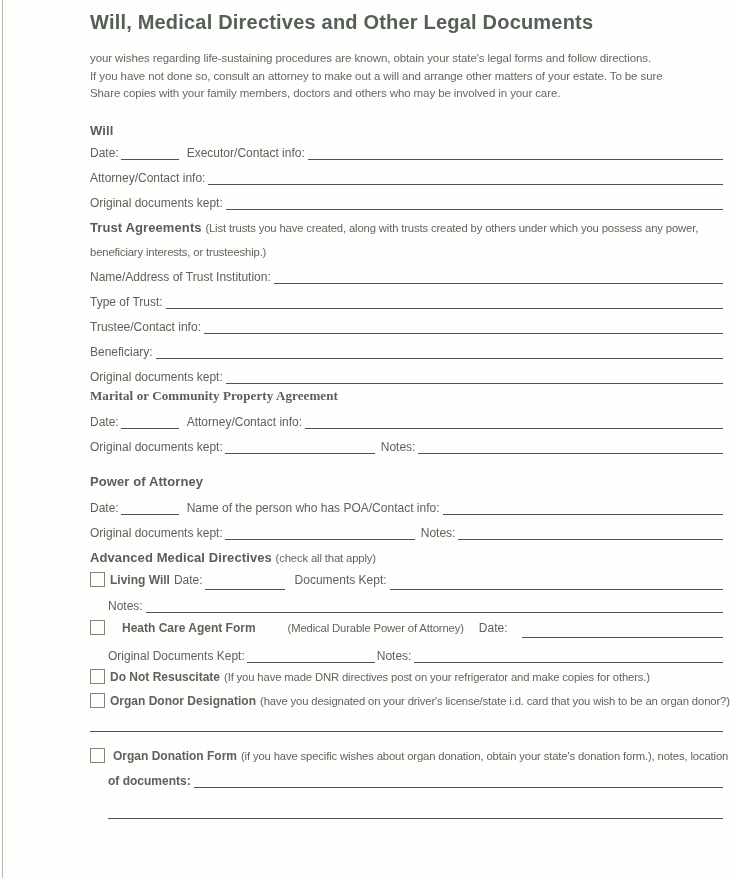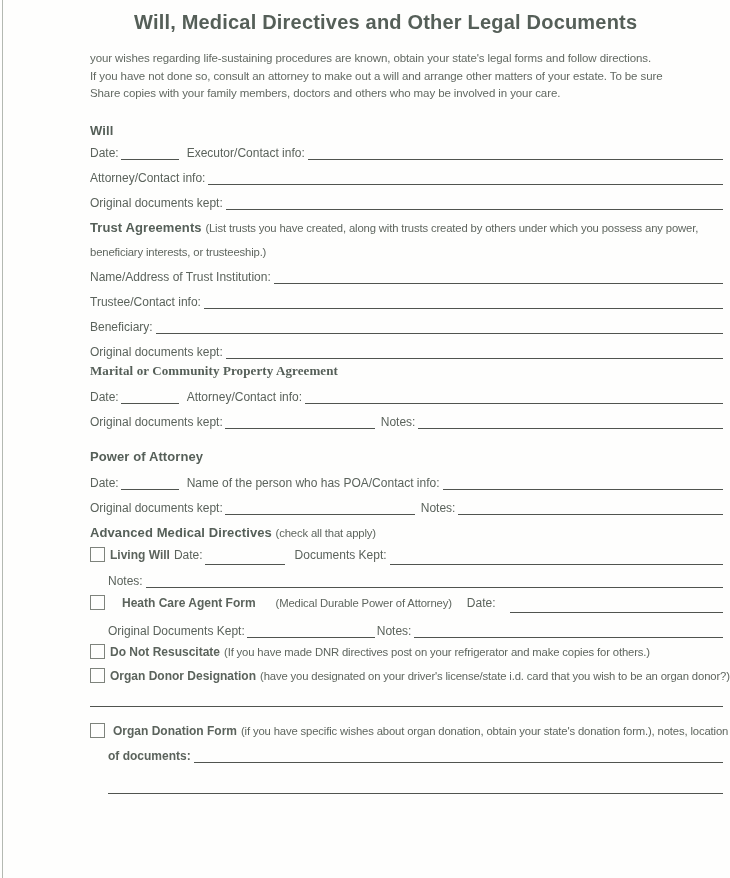--- a/index.html
+++ b/index.html
@@ -4,21 +4,21 @@
 <style>
   html,body { margin:0; padding:0; background:#ffffff; }
   .page {
     position:relative; width:730px; height:878px; background:#fefefd;
     font-family:"Liberation Sans","DejaVu Sans",sans-serif;
     color:#5b635c; overflow:hidden;
   }
   .edge-line { position:absolute; left:2px; top:0; bottom:0; width:1px; background:#b4b9b2; }
   .content { position:absolute; left:90px; top:8px; width:633px; }
 
-  .title { font-size:20px; font-weight:bold; color:#555f58; line-height:28px; letter-spacing:0.2px;margin-left:44px; }
+  .title { font-size:20px; font-weight:bold; color:#555f58; line-height:28px; letter-spacing:0.2px; }
   .intro { margin-top:14px; font-size:11.5px; letter-spacing:-0.1px; color:#626962; line-height:17.5px; }
   .intro div { white-space:nowrap; }
 
   .h2 { font-size:13px; font-weight:bold; color:#555f58; line-height:16px; letter-spacing:0.1px; }
   .note { font-weight:normal; font-size:11.3px; letter-spacing:-0.15px; color:#5f665f; }
 
   .row { display:flex; align-items:flex-end; font-size:12px; height:18px; margin-top:7px; }
   .cbrow { display:flex; align-items:center; font-size:12px; height:20px; margin-top:4px; white-space:nowrap; }
   .lbl { white-space:nowrap; }
   .bold { font-weight:bold; }
@@ -72,20 +72,24 @@
     <div class="h2" style="margin-top:10px; white-space:nowrap;">
       <span>Trust Agreements</span>
       <span class="note">(List trusts you have created, along with trusts created by others under which you possess any power,</span>
     </div>
     <div class="note" style="margin-top:10px;">beneficiary interests, or trusteeship.)</div>
     <div class="row" style="margin-top:8px;">
       <span class="lbl">Name/Address of Trust Institution:</span>
       <span class="fill"></span>
     </div>
     <div class="row">
+      <span class="lbl">Type of Trust:</span>
+      <span class="fill"></span>
+    </div>
+    <div class="row">
       <span class="lbl">Trustee/Contact info:</span>
       <span class="fill"></span>
     </div>
     <div class="row">
       <span class="lbl">Beneficiary:</span>
       <span class="fill"></span>
     </div>
     <div class="row">
       <span class="lbl">Original documents kept:</span>
       <span class="fill"></span>
@@ -133,21 +137,21 @@
       <span class="fill cb-infill"></span>
     </div>
     <div class="row indent" style="margin-top:5px;">
       <span class="lbl">Notes:</span>
       <span class="fill"></span>
     </div>
 
     <div class="cbrow" style="margin-top:5px;gap:12px;">
       <span class="checkbox"></span>
       <span class="lbl bold">Heath Care Agent Form</span>
-      <span class="lbl note" style="margin-left:8px;">(Medical Durable Power of Attorney)</span>
+      <span class="lbl note" style="margin-left:20px;">(Medical Durable Power of Attorney)</span>
       <span class="lbl" style="margin-left:3px;">Date:</span>
       <span class="fill cb-infill"></span>
     </div>
     <div class="row indent">
       <span class="lbl">Original Documents Kept:</span>
       <span class="linefix w128"></span>
       <span class="lbl" style="margin-left:2px;">Notes:</span>
       <span class="fill"></span>
     </div>
 

